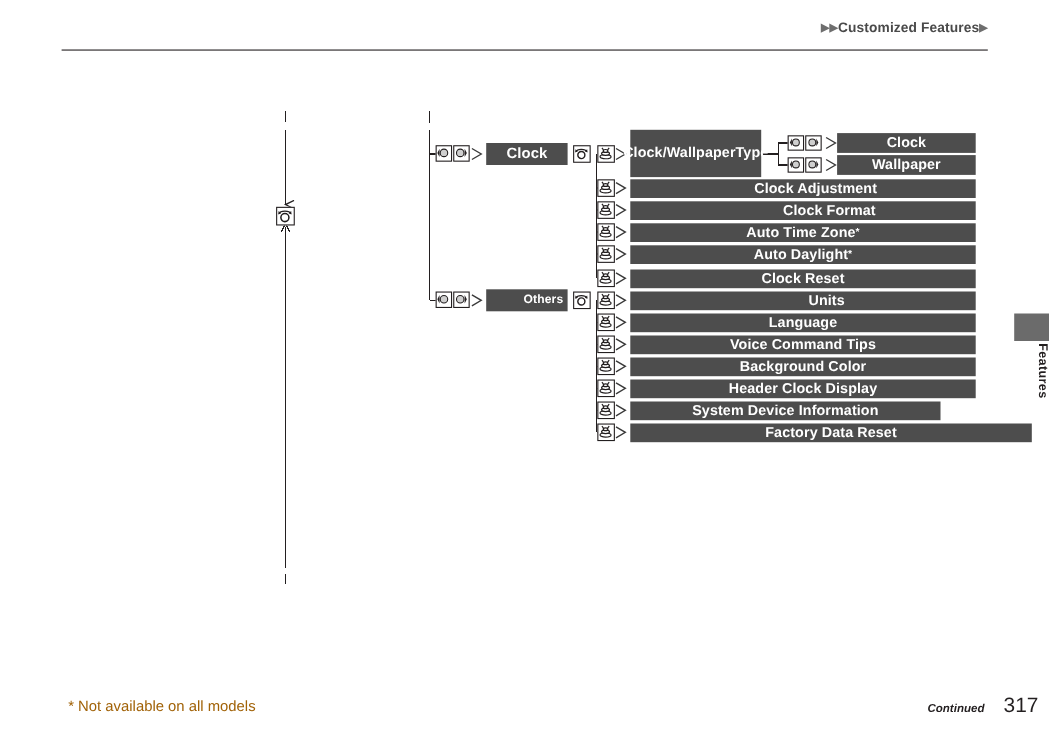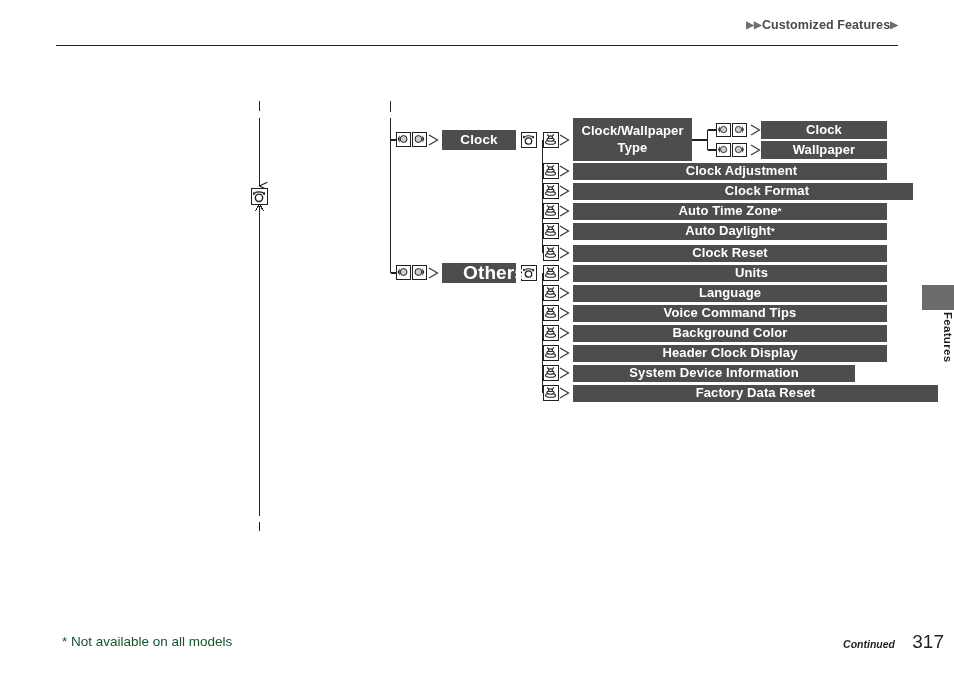--- a/index.html
+++ b/index.html
@@ -61,21 +61,21 @@
     text-orientation: mixed;
     letter-spacing: 0.3px;
     white-space: nowrap;
   }
 
   
   #footnote {
     position: absolute;
     left: 62px; top: 634px;
     font-size: 13.5px;
-    color: #14532d;
+    color: #a16207;
     white-space: nowrap;
   }
   #continued-label {
     position: absolute;
     right: 59px; top: 638px;
     font-size: 10.5px;
     font-style: italic;
     font-weight: 700;
     color: #231f20;
     white-space: nowrap;
@@ -381,32 +381,32 @@
 </div>
 <div class="icon-chip" style="left:732px; top:143px; width:15px; height:14px;">
   <svg width="12" height="11" viewBox="0 0 12 12">
       <circle cx="5.4" cy="6" r="3.4" fill="#cfcfcf" stroke="#231f20" stroke-width="1"></circle>
       <path d="M9.4,2.2 L11.4,6 L9.4,9.8" fill="#231f20"></path>
     </svg>
 </div>
 
 <div class="mbox" style="left:442px; top:130px; width:74px; height:20px; font-size:13.5px;">Clock</div>
 
-<div class="mbox" style="left:442px; top:263px; width:74px; height:20px; font-size:19px;padding-left:30px;">Others</div>
-
-<div class="mbox two-line" style="left:573px; top:118px; width:119px; height:43px; font-size:13px; flex-direction:column; justify-content:center;">
+<div class="mbox" style="left:442px; top:263px; width:74px; height:20px; font-size:11px;padding-left:30px;">Others</div>
+
+<div class="mbox two-line" style="left:573px; top:118px; width:119px; height:43px; font-size:13px; flex-direction:row; justify-content:center;">
   <span>Clock/Wallpaper</span>
   <span>Type</span>
 </div>
 
 <div class="mbox" style="left:761px; top:121px; width:126px; height:18px; font-size:13px;">Clock</div>
 <div class="mbox" style="left:761px; top:141px; width:126px; height:18px; font-size:13px;">Wallpaper</div>
 
 <div class="mbox" style="left:573px; top:163px; width:314px; height:17px; font-size:13px;padding-left:23px;">Clock Adjustment</div>
-<div class="mbox" style="left:573px; top:183px; width:340px; height:17px; font-size:13px;padding-left:48px;">Clock Format</div>
+<div class="mbox" style="left:573px; top:183px; width:314px; height:17px; font-size:13px;padding-left:48px;">Clock Format</div>
 <div class="mbox" style="left:573px; top:203px; width:314px; height:17px; font-size:13px;">
   <span>Auto Time Zone</span>
     <span class="star">*</span>
 </div>
 <div class="mbox" style="left:573px; top:223px; width:314px; height:17px; font-size:13px;">
   <span>Auto Daylight</span>
     <span class="star">*</span>
 </div>
 <div class="mbox" style="left:573px; top:245px; width:314px; height:17px; font-size:13px;">Clock Reset</div>
 

